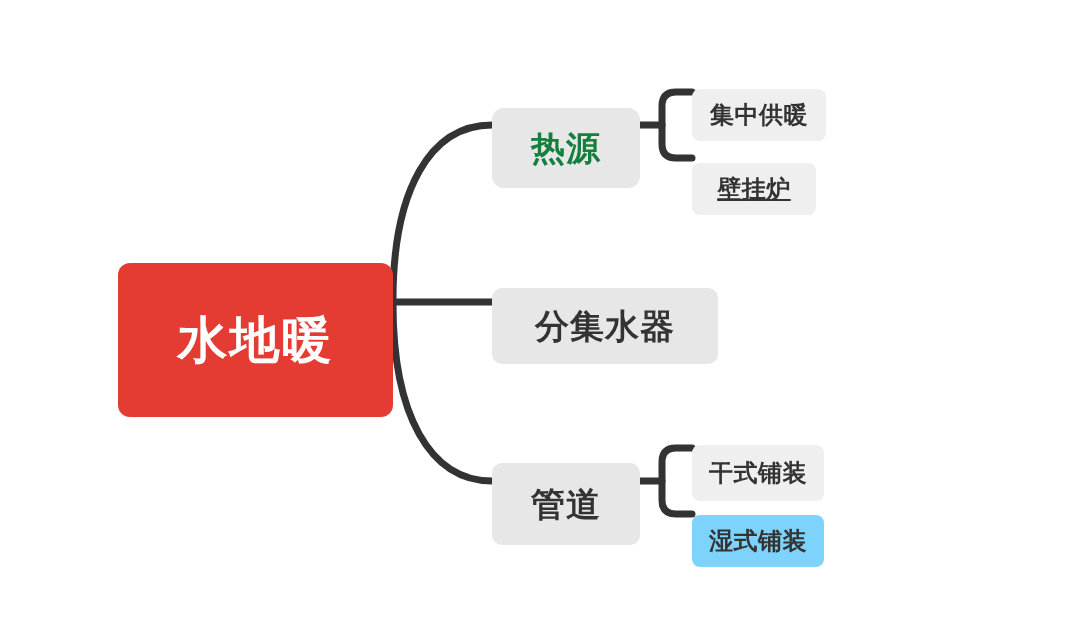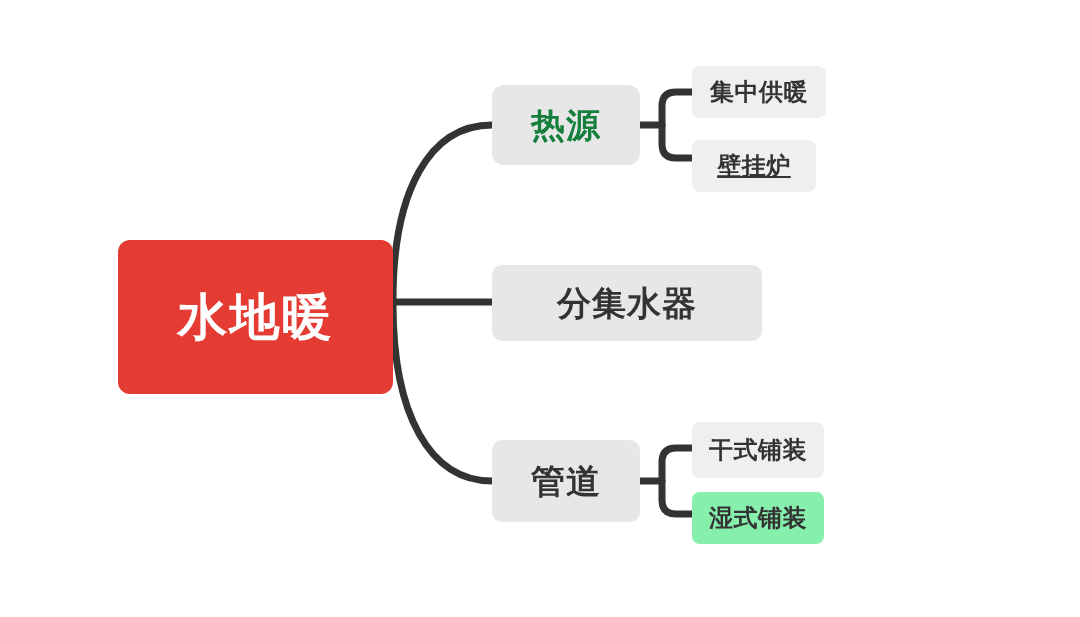--- a/index.html
+++ b/index.html
@@ -30,20 +30,21 @@
     pointer-events: none;
   }
   .node {
     position: absolute;
     box-sizing: border-box;
     display: flex;
     align-items: center;
     justify-content: center;
     white-space: nowrap;
     line-height: 1;
+    margin-top: 23px;
   }
   .node-root {
     background: #E43B33;
     color: #FFFFFF;
     border-radius: 12px;
     font-size: 50px;
     font-weight: bold;
     letter-spacing: 2px;
   }
   .node-branch {
@@ -89,29 +90,29 @@
   </div>
 
   <div class="node node-leaf" style="left: 692px; top: 66px; width: 134px; height: 52px; background: rgb(239, 239, 239); color: rgb(51, 51, 51);">
     <span>集中供暖</span>
   </div>
 
   <div class="node node-leaf" style="left: 692px; top: 140px; width: 124px; height: 52px; background: rgb(239, 239, 239); color: rgb(51, 51, 51); text-decoration: underline;">
     <span>壁挂炉</span>
   </div>
 
-  <div class="node node-branch" style="left: 492px; top: 265px; width: 270px; height: 76px; background: rgb(231, 231, 231); color: rgb(51, 51, 51);">
+  <div class="node node-branch" style="left: 492px; top: 265px; width: 226px; height: 76px; background: rgb(231, 231, 231); color: rgb(51, 51, 51);">
     <span>分集水器</span>
   </div>
 
   <div class="node node-branch" style="left: 492px; top: 440px; width: 148px; height: 82px; background: rgb(231, 231, 231); color: rgb(51, 51, 51);">
     <span>管道</span>
   </div>
 
   <div class="node node-leaf" style="left: 692px; top: 422px; width: 132px; height: 56px; background: rgb(239, 239, 239); color: rgb(51, 51, 51);">
     <span>干式铺装</span>
   </div>
 
-  <div class="node node-leaf" style="left: 692px; top: 492px; width: 132px; height: 52px; background: #86efac; color: rgb(51, 51, 51);">
+  <div class="node node-leaf" style="left: 692px; top: 492px; width: 132px; height: 52px; background: #7dd3fc; color: rgb(51, 51, 51);">
     <span>湿式铺装</span>
   </div>
 
 </div>
 
 </body></html>

